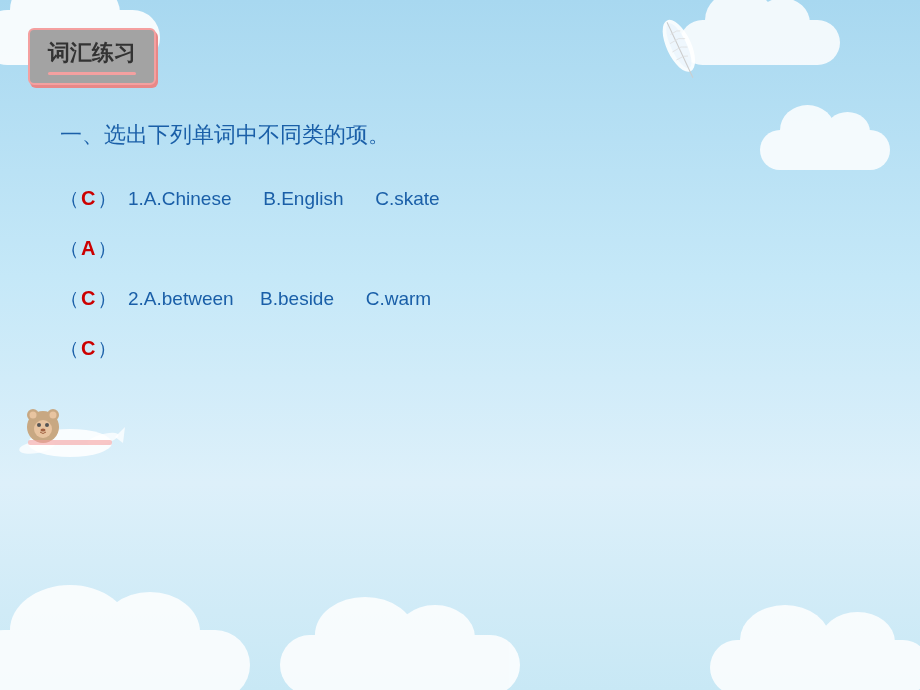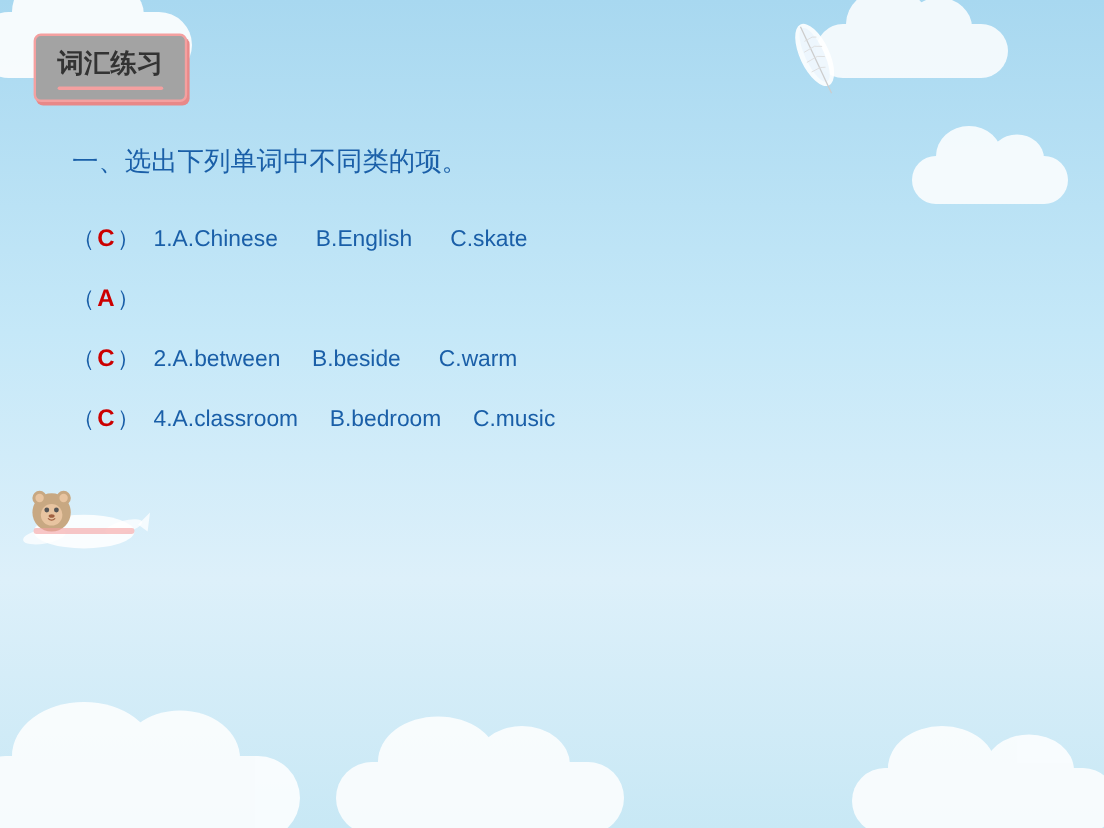--- a/index.html
+++ b/index.html
@@ -300,21 +300,14 @@
       <span>B.beside</span>
       &nbsp;&nbsp;&nbsp;&nbsp;
       <span>C.warm</span>
     </span>
   </div>
 
   <div class="question">
     <span class="answer-bracket">
       （<span class="answer-letter">C</span>）
     </span>
-    <span class="question-text">
-      <span>4.A.classroom</span>
-      &nbsp;&nbsp;&nbsp;
-      <span>B.bedroom</span>
-      &nbsp;&nbsp;&nbsp;
-      <span>C.music</span>
-    </span>
   </div>
 </div>
 
 </body></html>

